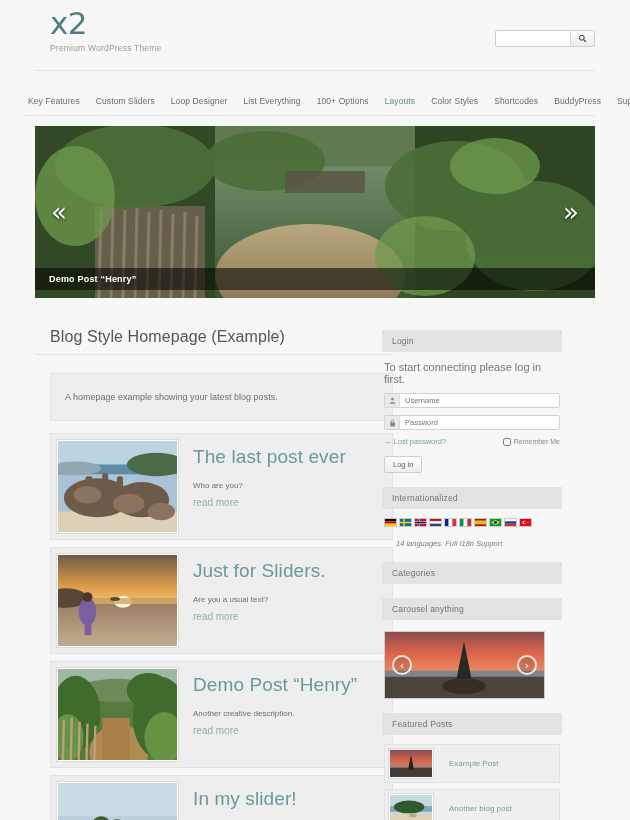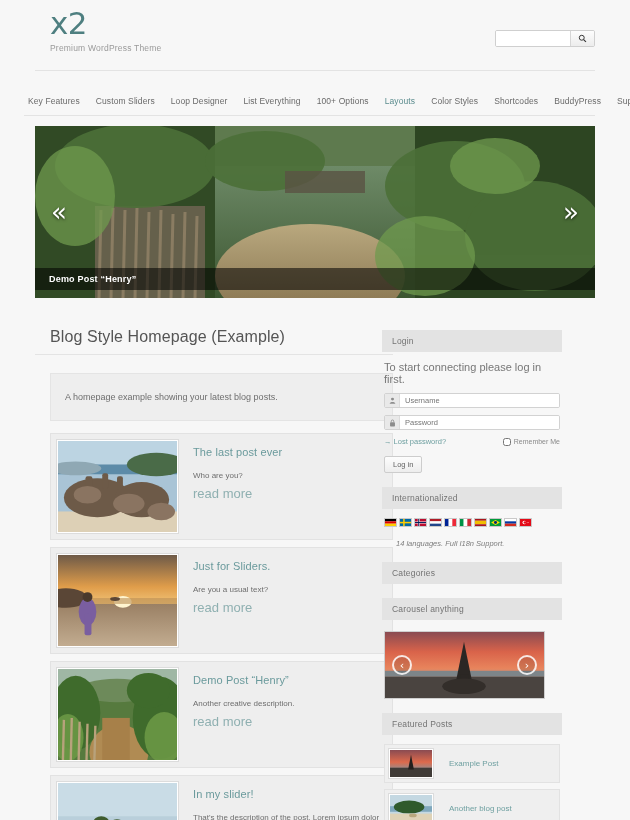--- a/index.html
+++ b/index.html
@@ -113,26 +113,26 @@
     background: #eeeeee; border: 1px solid #e2e2e2;
     display: flex; padding: 6px; margin-bottom: 7px;
   }
   .post-thumb {
     width: 121px; height: 93px; flex: 0 0 121px;
     border: 1px solid #fff; outline: 1px solid #dcdcdc;
     overflow: hidden; position: relative;
   }
   .post-body { padding: 6px 0 0 15px; flex: 1; min-width: 0; }
   .post-title {
-    font-size: 11px; color: #6a9a9c; margin: 0 0 12px 0;
+    font-size: 19px; color: #6a9a9c; margin: 0 0 12px 0;
     font-weight: normal; cursor: pointer; letter-spacing: .1px;
   }
   .post-excerpt { font-size: 8px; color: #6e6e6e; line-height: 12px; margin: 0; }
   .read-more {
-    font-size: 13px; color: #8fb0b1; display: inline-block;
+    font-size: 10px; color: #8fb0b1; display: inline-block;
     margin-top: 4px; cursor: pointer;
   }
 
   
   .widget { margin-bottom: 14px; width: 180px; }
   .widget-title {
     background: #e3e3e3; color: #737373; font-size: 8.5px;
     padding: 6px 10px; margin: 0; font-weight: normal; letter-spacing: .2px;
   }
   .widget-body { padding: 9px 2px 0 2px; }

